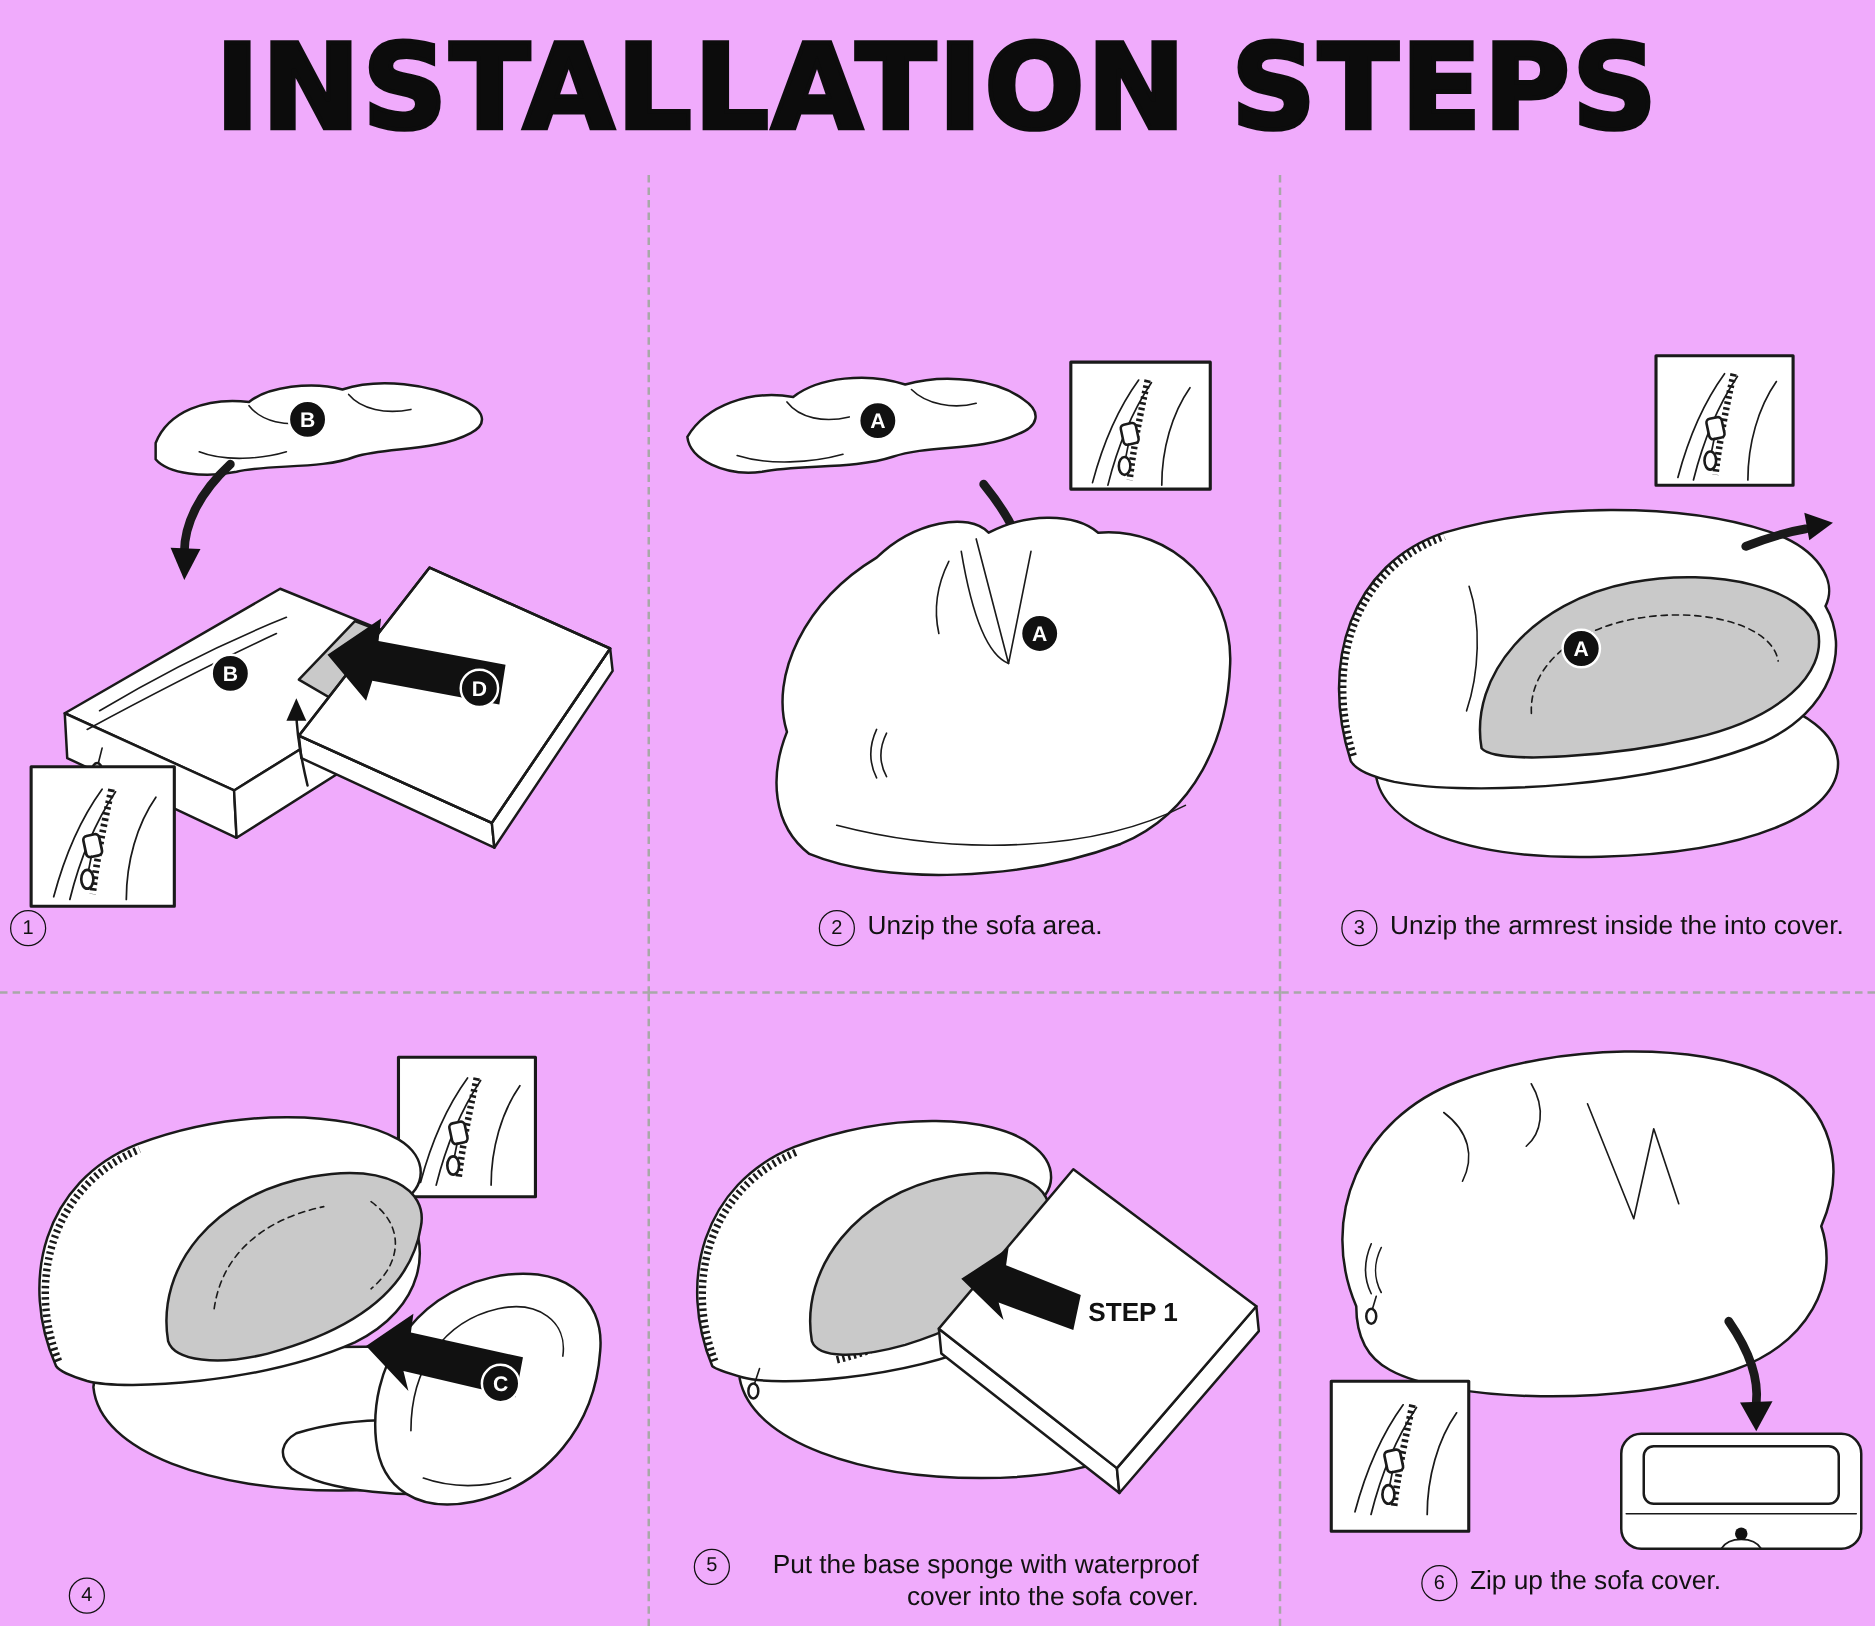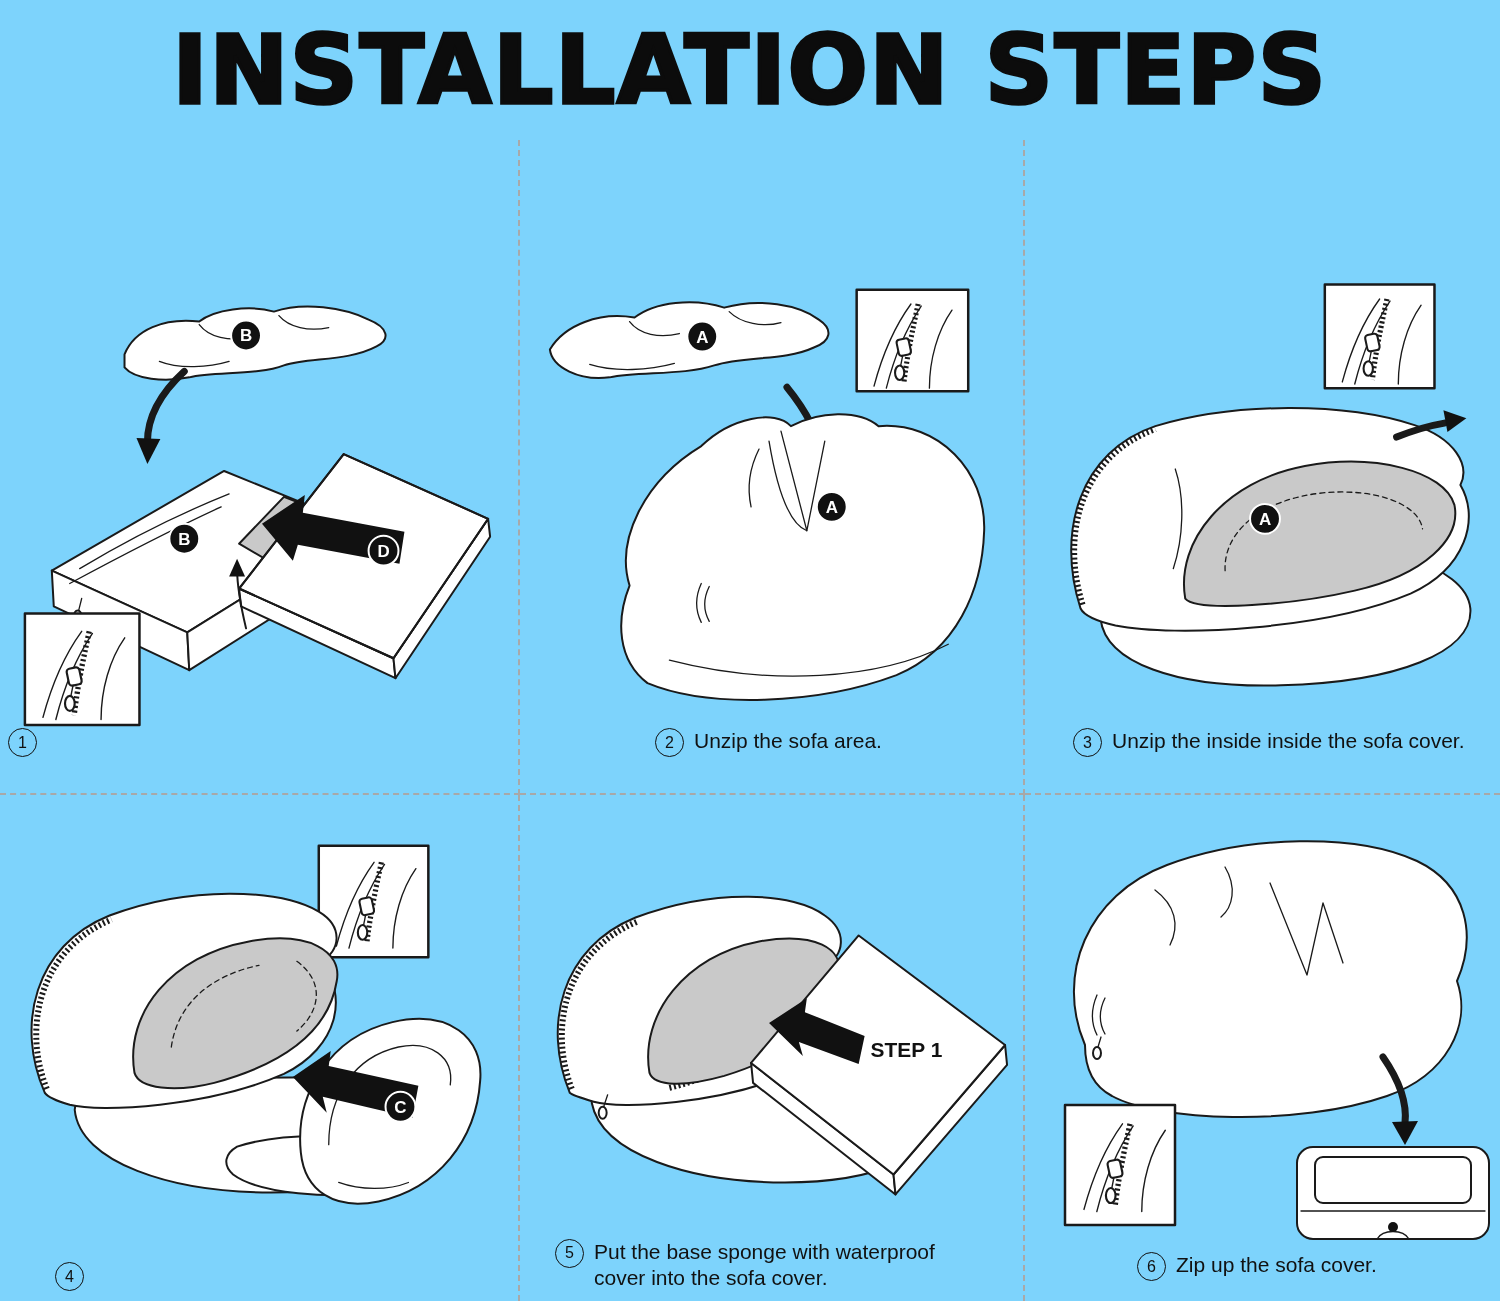--- a/index.html
+++ b/index.html
@@ -1,16 +1,16 @@
 <!DOCTYPE html>
 <html><head>
 <meta charset="utf-8">
 <style>
   html,body{margin:0;padding:0;background:#ffffff;}
-  .page{position:relative;width:1500px;height:1301px;background:#7dd3fc;overflow:hidden;
+  .page{position:relative;width:1500px;height:1301px;background:#f0abfc;overflow:hidden;
         font-family:"Liberation Sans",sans-serif;color:#111;}
   .title-wrap{height:140px;display:flex;align-items:center;justify-content:center;}
   .title-wrap h1{margin:0;font-family:"DejaVu Sans",sans-serif;font-weight:bold;
         font-size:94px;letter-spacing:2px;color:#0c0c0c;-webkit-text-stroke:3.5px #0c0c0c;}
   .grid{position:absolute;top:140px;left:0;display:grid;
         grid-template-columns:520px 505px 475px;grid-template-rows:655px 506px;}
   .panel{position:relative;}
   .b-r{border-right:2px dashed #a8a8a8;}
   .b-b{border-bottom:2px dashed #a8a8a8;}
   .panel svg{position:absolute;left:0;top:0;width:100%;height:100%;display:block;}
@@ -34,21 +34,21 @@
         font-size:21px;line-height:1.25;color:#111;}
   .num{width:27px;height:27px;border:1.6px solid #111;border-radius:50%;flex:none;
         display:flex;align-items:center;justify-content:center;font-size:16px;}
   .cap-1{left:8px;bottom:36px;}
   .cap-2{left:135px;bottom:36px;}
   .cap-3{left:48px;bottom:36px;}
   .cap-4{left:55px;bottom:10px;}
   .cap-5{left:35px;bottom:10px;}
   .cap-6{left:112px;bottom:20px;}
   .cap-4 .cap-text{max-width:300px;}
-  .cap-5 .cap-text{max-width:365px;}
+  .cap-5 .cap-text{max-width:365px;text-align:right;}
   .defs-holder{position:absolute;width:0;height:0;overflow:hidden;}
 </style>
 </head>
 <body>
 
 <div class="page">
 
   <svg class="defs-holder" aria-hidden="true">
     <defs>
       <pattern id="zz" width="14" height="10" patternUnits="userSpaceOnUse" patternTransform="rotate(20)">
@@ -199,21 +199,21 @@
           <circle r="15"></circle>
             <text y="6">A</text>
         </g>
         <g>
           <path class="aline" d="M372,298 C392,290 408,286 420,284"></path>
           <polygon class="blk" points="442,279 419,271 423,293"></polygon>
         </g>
       </svg>
       <div class="caption cap-3">
         <span class="num">3</span>
-        <span class="cap-text">Unzip the inside inside the sofa cover.</span>
+        <span class="cap-text">Unzip the armrest inside the into cover.</span>
       </div>
     </div>
 
     <div class="panel b-r">
       <svg viewBox="0 0 520 506">
         <g>
           <rect class="inset-box" x="320" y="50" width="110" height="112"></rect>
           <use href="#zipsym" transform="translate(323,54) scale(1.05)"></use>
         </g>
         <g>

